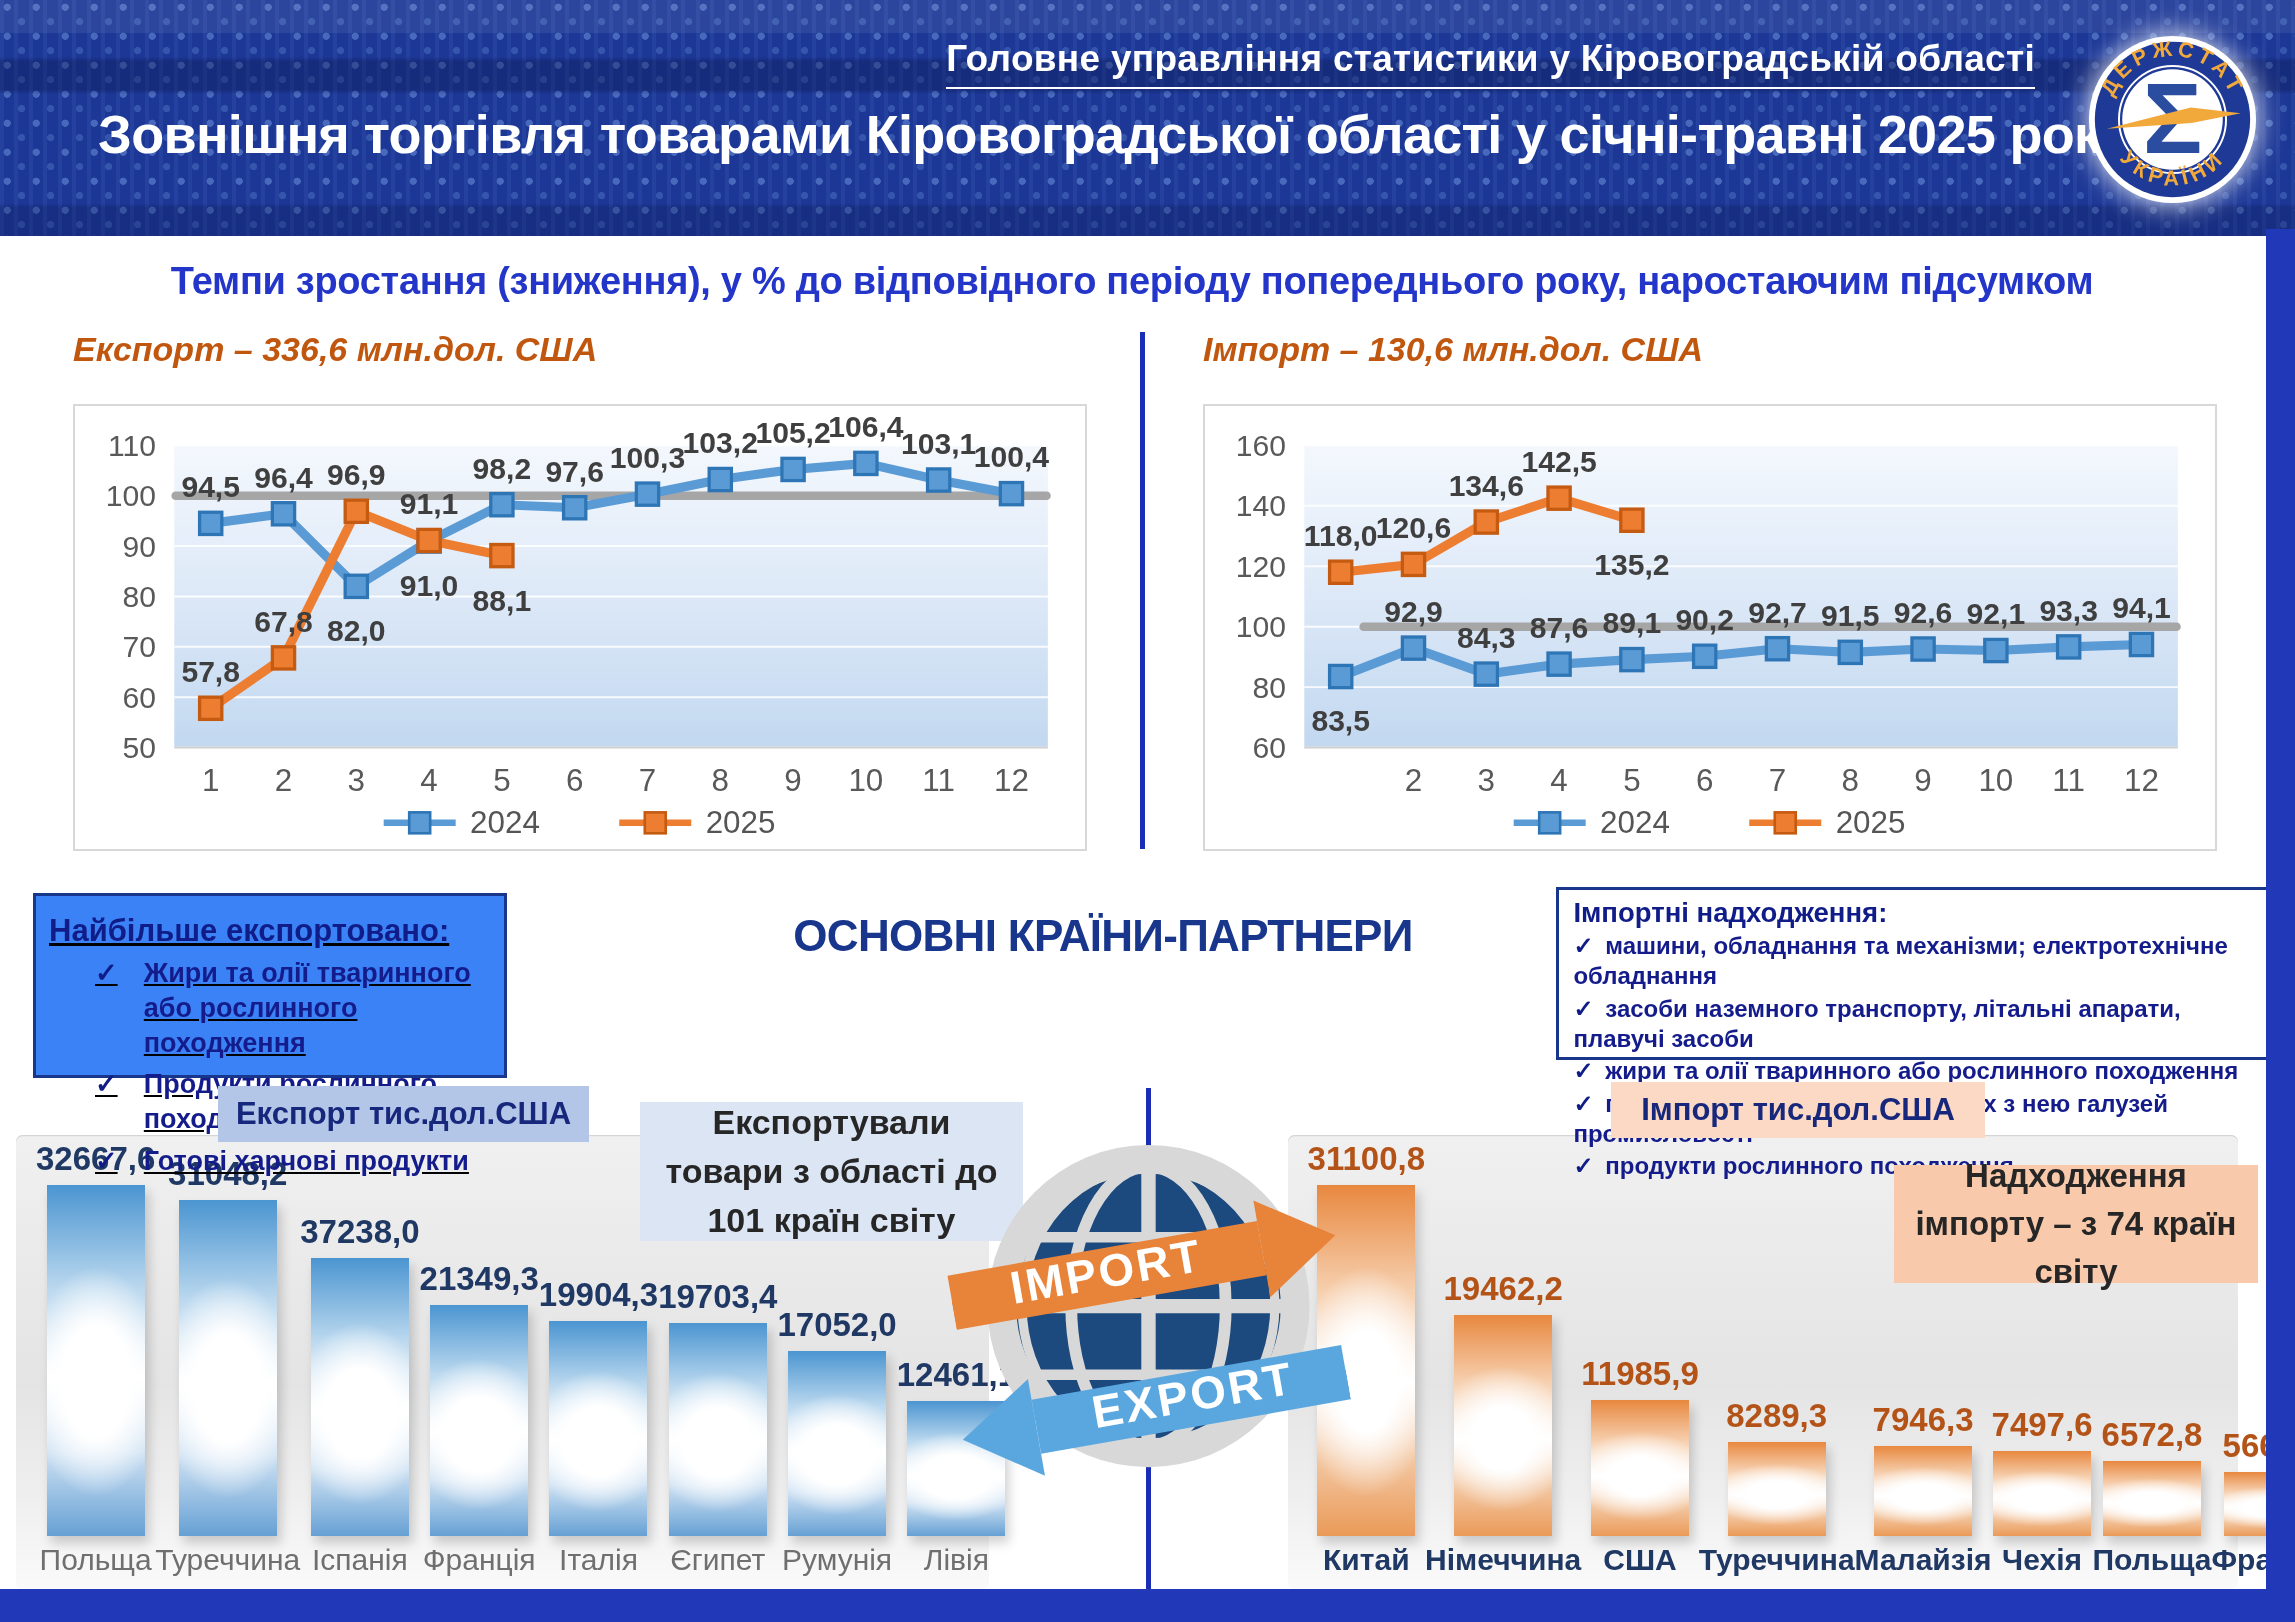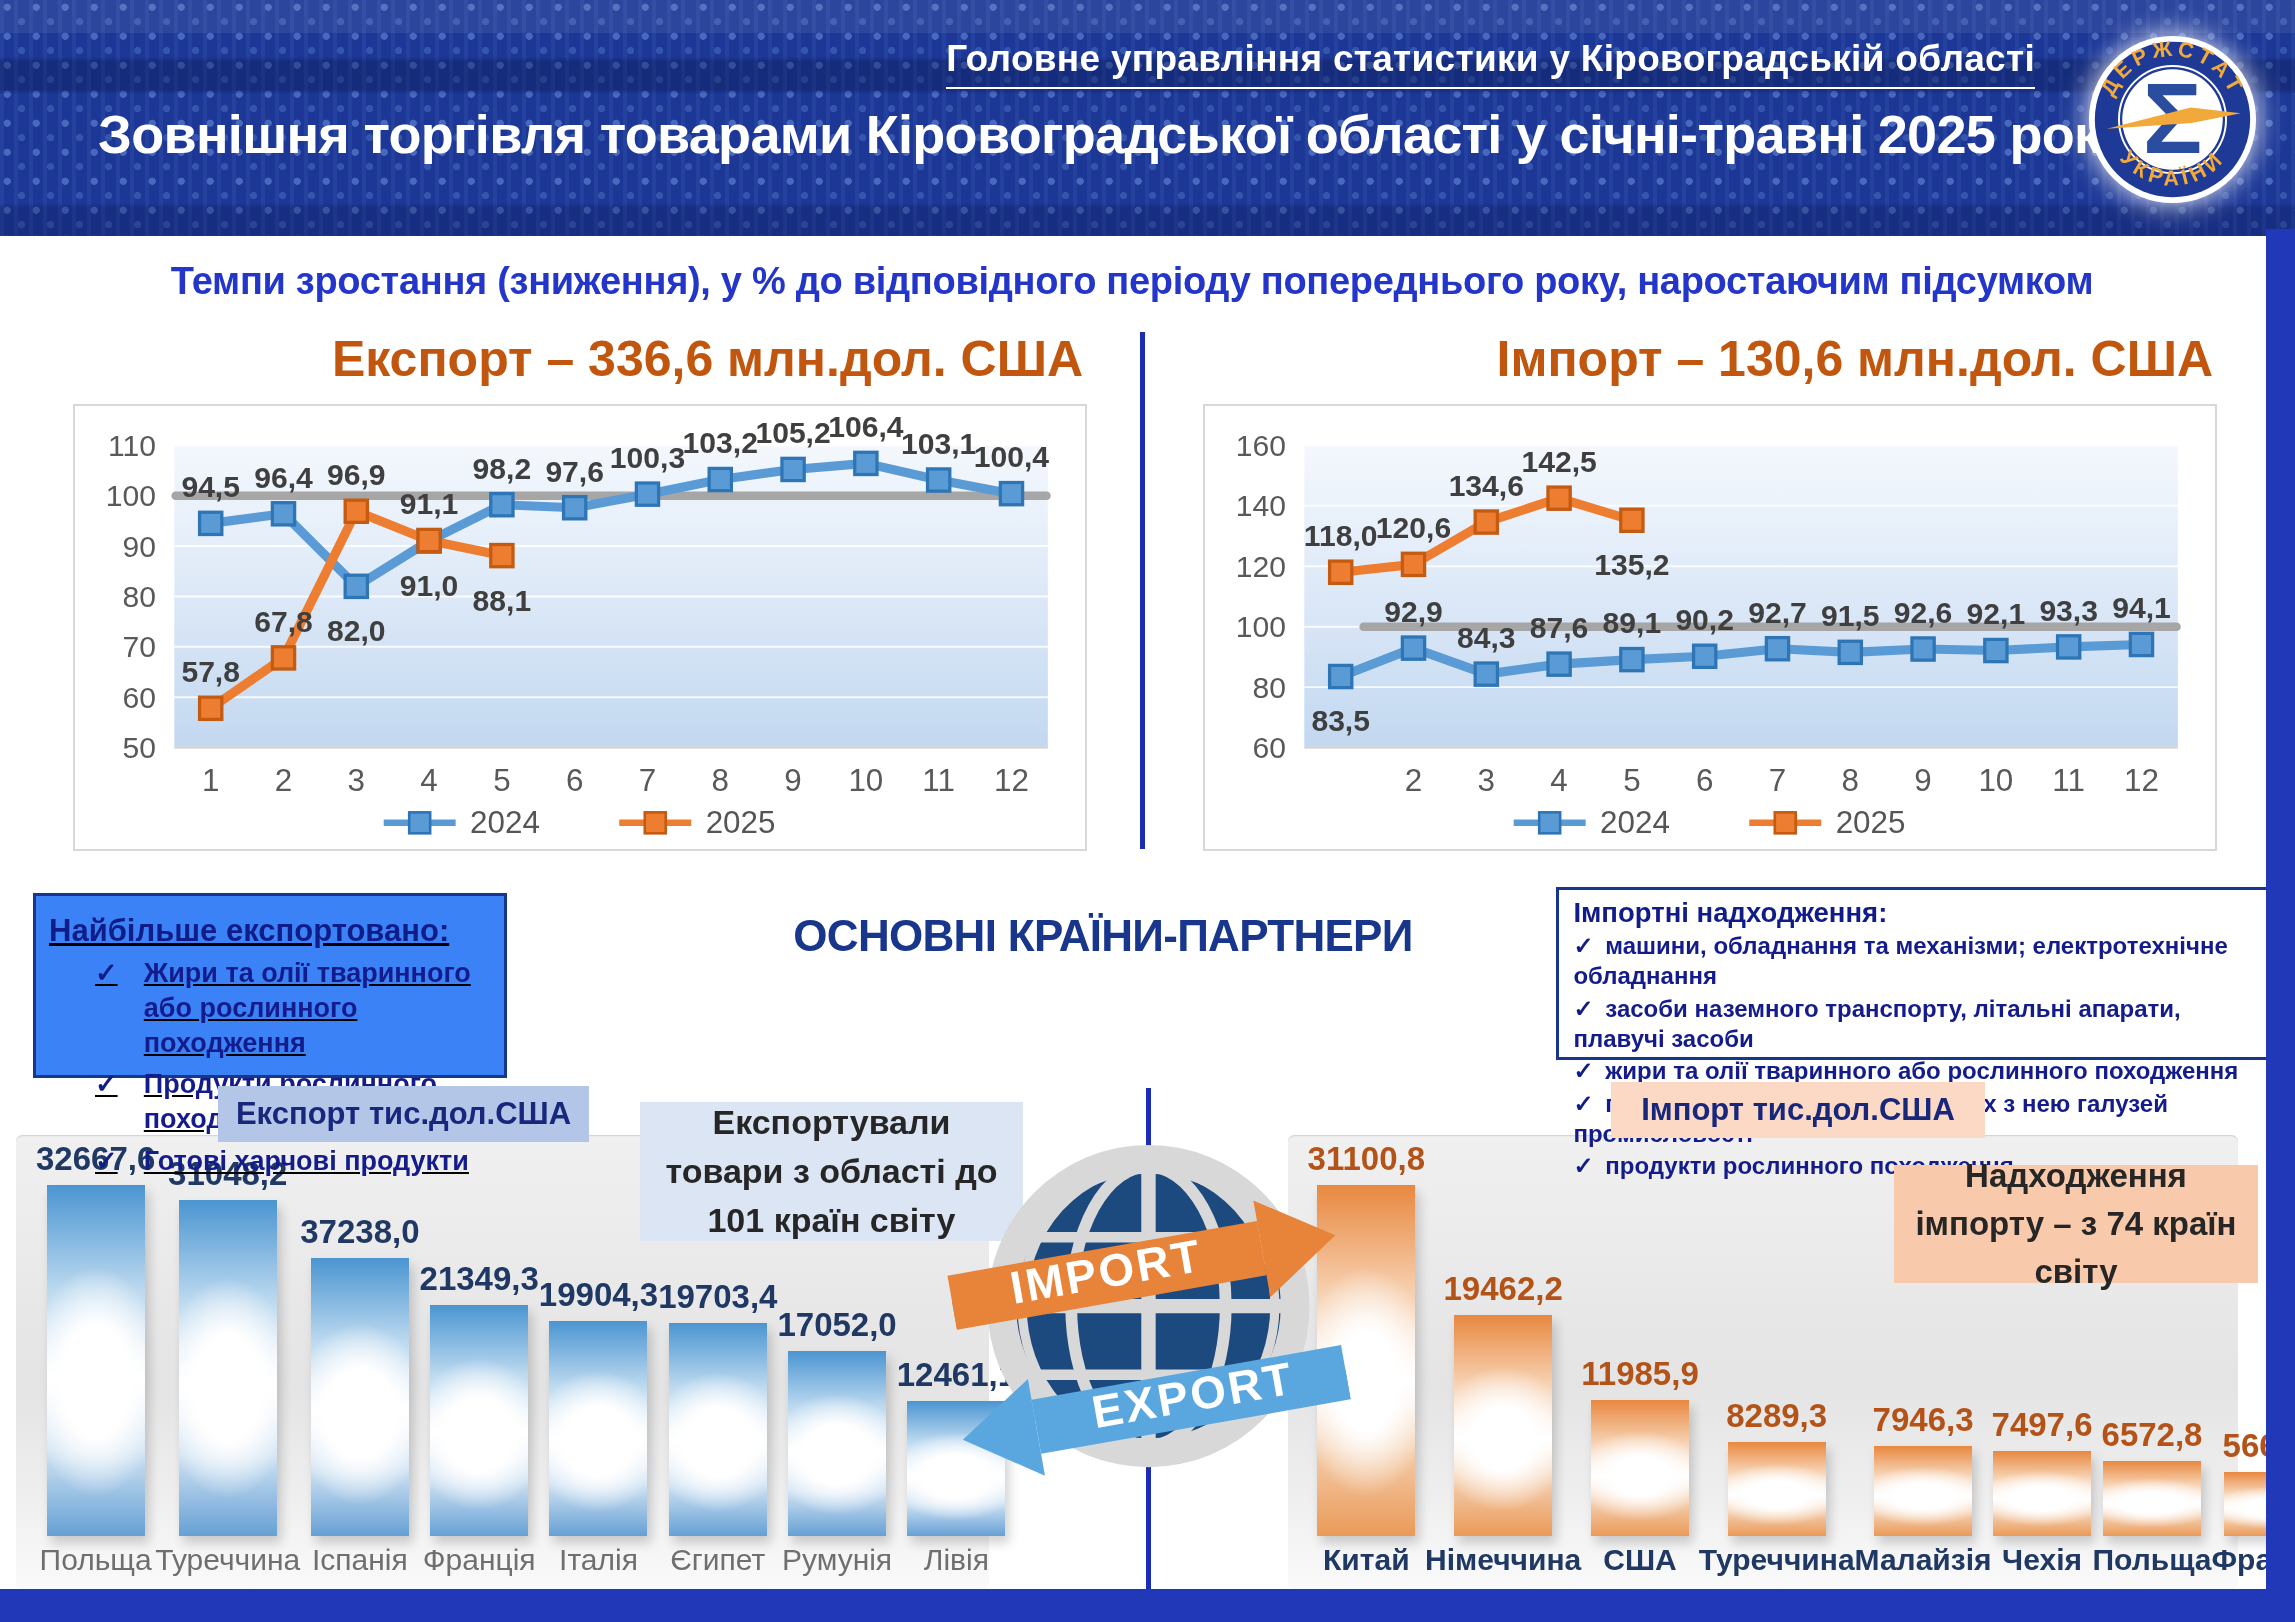--- a/index.html
+++ b/index.html
@@ -24,22 +24,22 @@
   #logo{position:absolute;right:37px;top:34px;width:171px;height:171px;z-index:4;
     filter:drop-shadow(0 0 14.4px rgba(255,255,255,.95));}
 
   
   #right-strip{position:absolute;right:0;top:229px;width:29px;height:1394px;background:#2138b8;z-index:6;}
   #footer{position:absolute;left:0;top:1589px;width:2295px;height:34px;background:#2138b8;z-index:6;}
 
   
   #subtitle{position:absolute;left:0;top:260px;width:2264px;text-align:center;color:#2336c9;
     font-size:38px;font-weight:600;letter-spacing:-0.3px;}
-  .growth-title{position:absolute;top:330px;text-align:right;color:#c1570f;font-size:50px;
-    font-weight:700;}
+  .growth-title{position:absolute;top:330px;text-align:left;color:#c1570f;font-size:34px;
+    font-weight:700;font-style:italic;}
   #export-growth-title{left:73px;width:1010px;}
   #import-growth-title{left:1203px;width:1010px;}
   #divider-top{position:absolute;left:1140px;top:332px;width:4.6px;height:517px;background:#1b2db5;z-index:2;}
   #divider-bottom{position:absolute;left:1146px;top:1088px;width:5.2px;height:501px;background:#1b2db5;z-index:2;}
 
   
   .chart-box{position:absolute;background:#fff;border:2px solid #d8d8d8;z-index:1;}
   #export-line-box{left:73px;top:404px;width:1010px;height:443px;}
   #import-line-box{left:1203px;top:404px;width:1010px;height:443px;}
   .chart-box svg{width:100%;height:100%;display:block;font-family:"Liberation Sans",sans-serif;}

